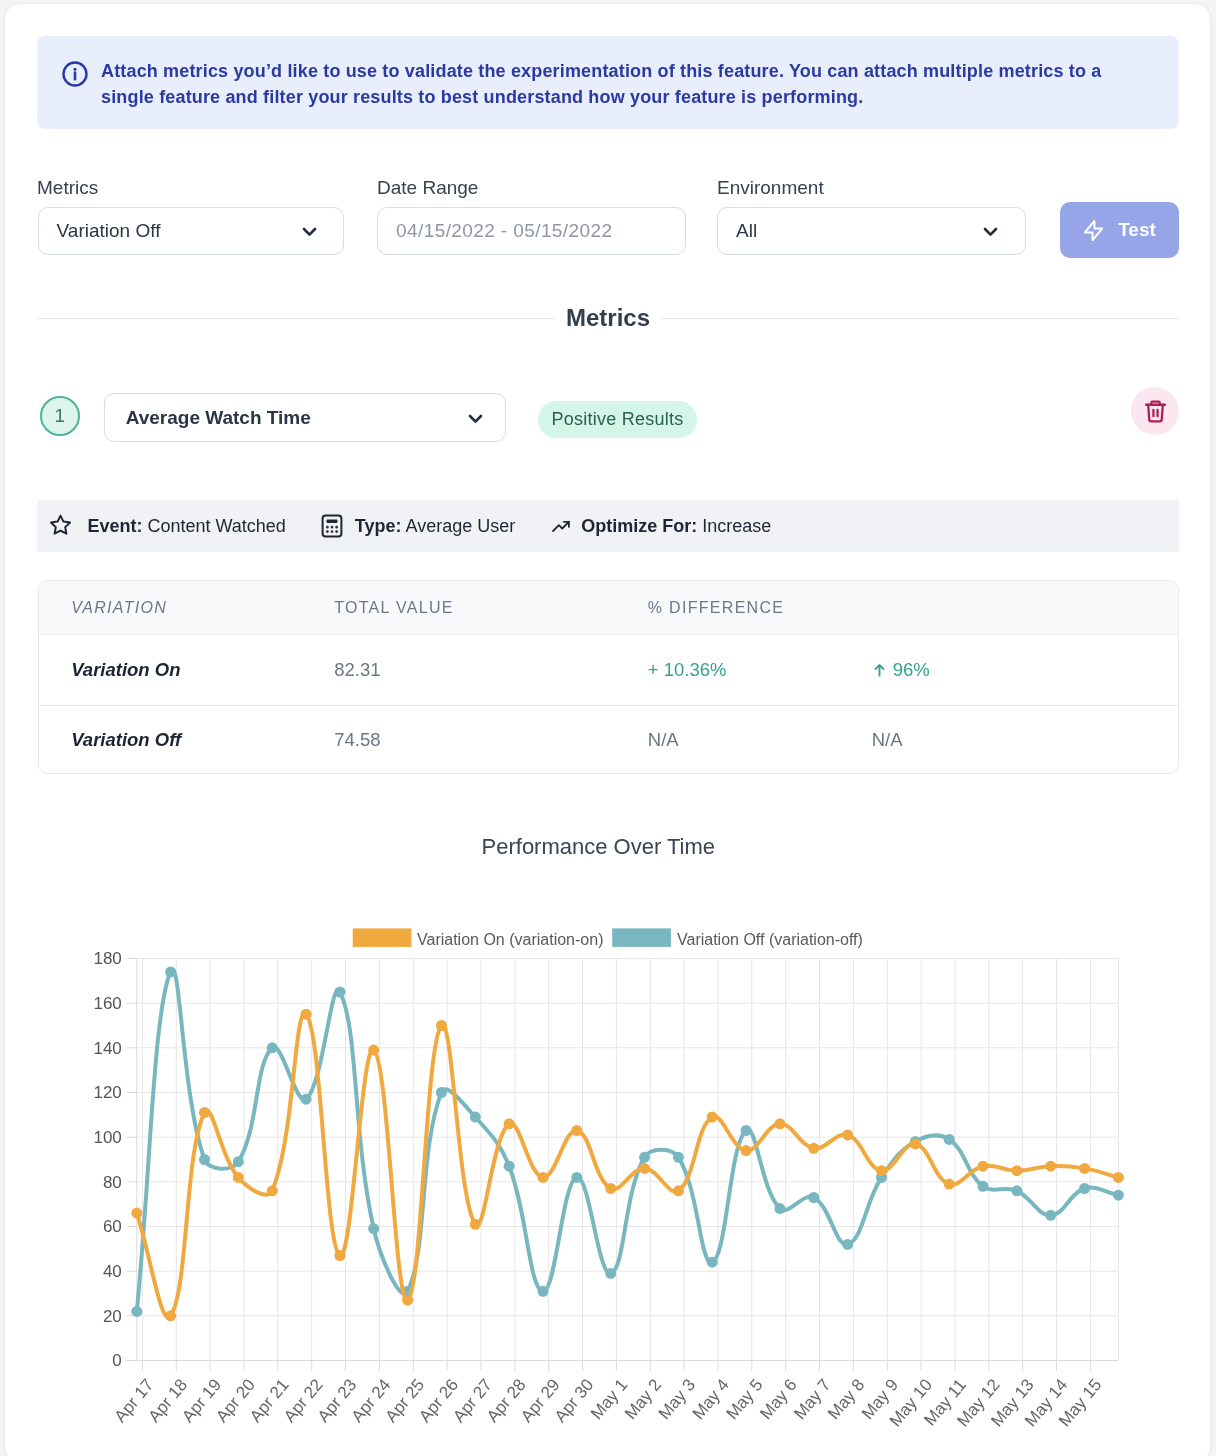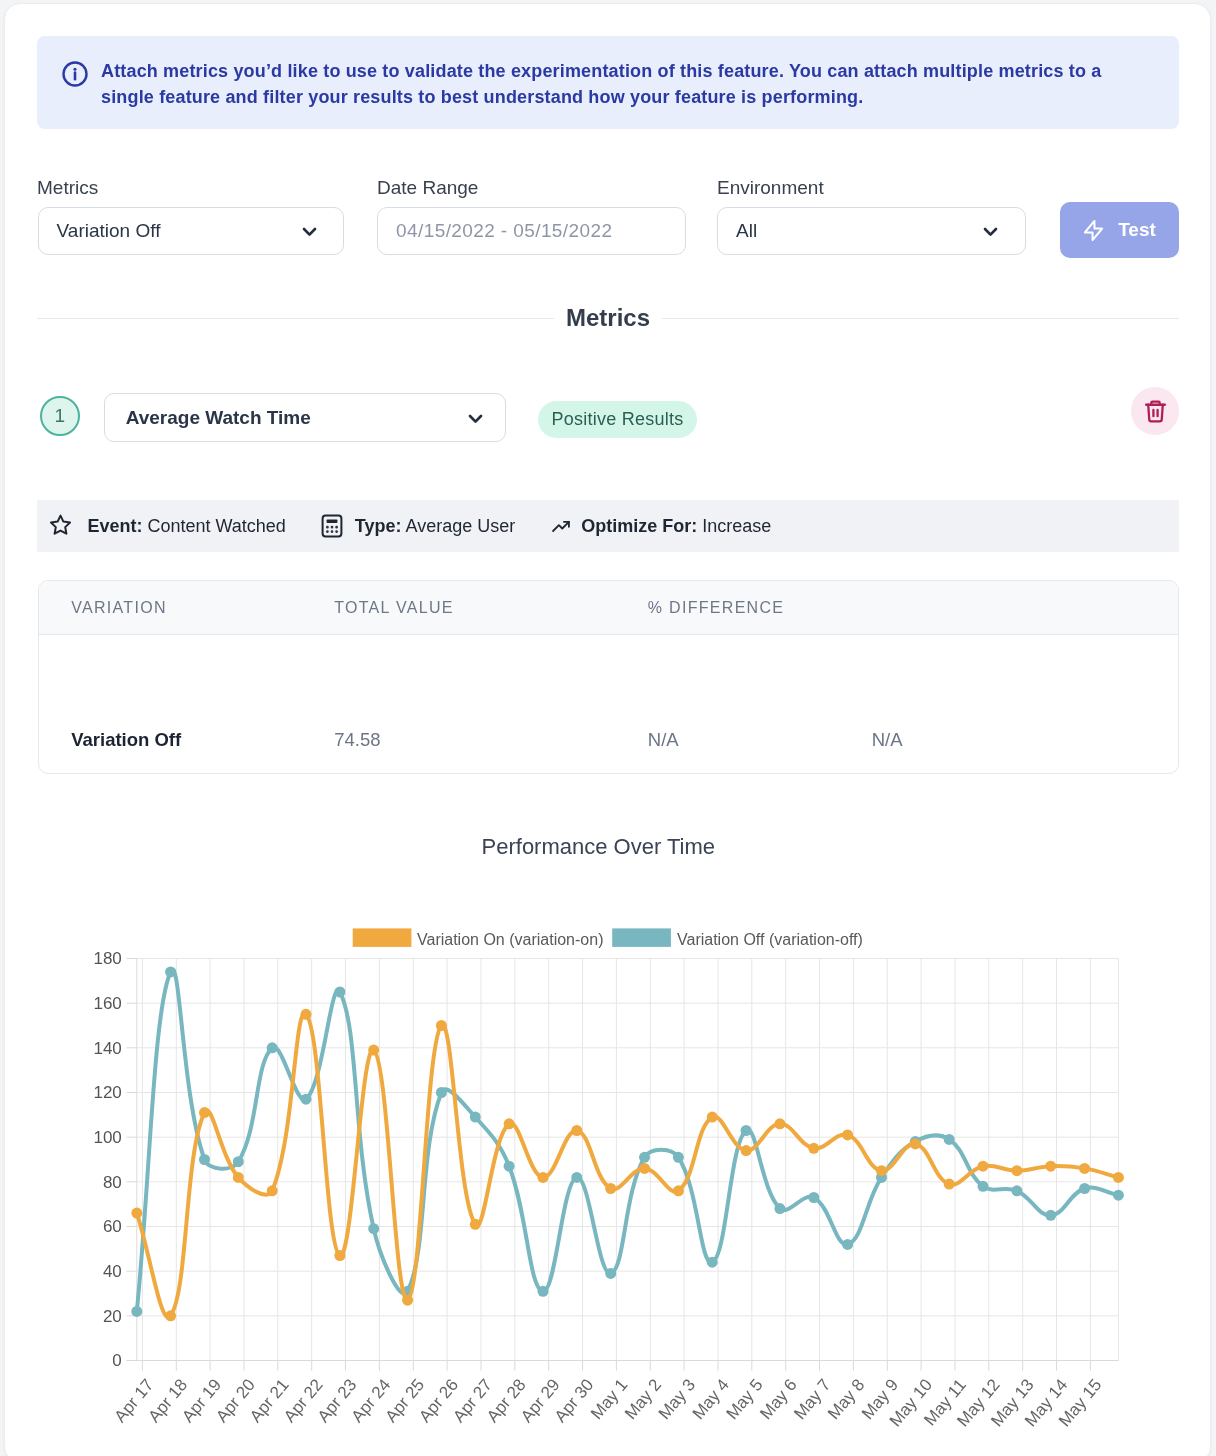--- a/index.html
+++ b/index.html
@@ -37,21 +37,21 @@
 .ebar { left:37.4px; top:500px; width:1141.6px; height:52px; background:#f0f2f5; display:flex; align-items:center; font-size:18px; color:#1f2633; }
 .ebar b { font-weight:bold; }
 
 .tbl { left:38px; top:579.6px; width:1141px; height:194.5px; border:1px solid #e5e8ec; border-radius:10px; background:#fff; overflow:hidden; }
 .tbl .hrow { position:absolute; left:0; top:0; width:100%; height:54.5px; background:#f8f9fb; border-bottom:1px solid #e5e8ec; }
 .tbl .r1 { position:absolute; left:0; top:54.5px; width:100%; height:70.6px; border-bottom:1px solid #e5e8ec; }
 .tbl .r2 { position:absolute; left:0; top:125.1px; width:100%; height:69.3px; }
 .hcell { position:absolute; top:0; height:54.5px; display:flex; align-items:center;
   font-size:16px; letter-spacing:1.3px; color:#6e7787; font-weight:500; }
 .cell { position:absolute; top:0; height:100%; display:flex; align-items:center; font-size:18.5px; color:#6b7585; }
-.c1 { left:32.2px; } .c2 { left:295.2px; } .c3 { left:560.8px;margin-left:48px; } .c4 { left:832.7px; }
+.c1 { left:32.2px;font-style:italic; } .c2 { left:295.2px; } .c3 { left:560.8px;margin-left:48px; } .c4 { left:832.7px; }
 .bold1 { font-weight:bold; color:#1c2433; }
 .green { color:#34a38b; }
 
 .phead { left:35.8px; top:833.5px; width:1141px; display:flex; align-items:center;flex-direction:column; }
 .phead .tx { font-size:22px; color:#3a4354; margin-right:16px; white-space:nowrap; }
 .phead .ln { flex:1; height:1px; background:#e8eaee; }
 .chartwrap { left:0px; top:916px; width:1216px; height:536px; }
 </style>
 </head>
 <body>
@@ -130,20 +130,28 @@
       <path d="M15.5 7 L21.5 7 L21.5 13"></path>
     </svg>
     <span style="margin-left:8px;"><b>Optimize For:</b> Increase</span>
   </div>
 
   <div class="abs tbl">
     <div class="hrow">
       <div class="hcell c1">VARIATION</div>
       <div class="hcell c2">TOTAL VALUE</div>
       <div class="hcell c3">% DIFFERENCE</div>
+    </div>
+    <div class="r1">
+      <div class="cell c1 bold1">Variation On</div>
+      <div class="cell c2">82.31</div>
+      <div class="cell c3 green">+ 10.36%</div>
+      <div class="cell c4 green"><svg width="15" height="16" viewBox="0 0 15 16" style="margin-right:6px;">
+          <path d="M7.5 14.6 L7.5 3 M2.9 7.6 L7.5 3 L12.1 7.6" fill="none" stroke="#39a38e" stroke-width="1.9"></path>
+        </svg>96%</div>
     </div>
     <div class="r2">
       <div class="cell c1 bold1">Variation Off</div>
       <div class="cell c2">74.58</div>
       <div class="cell c3">N/A</div>
       <div class="cell c4">N/A</div>
     </div>
   </div>
 
   <div class="abs phead">

